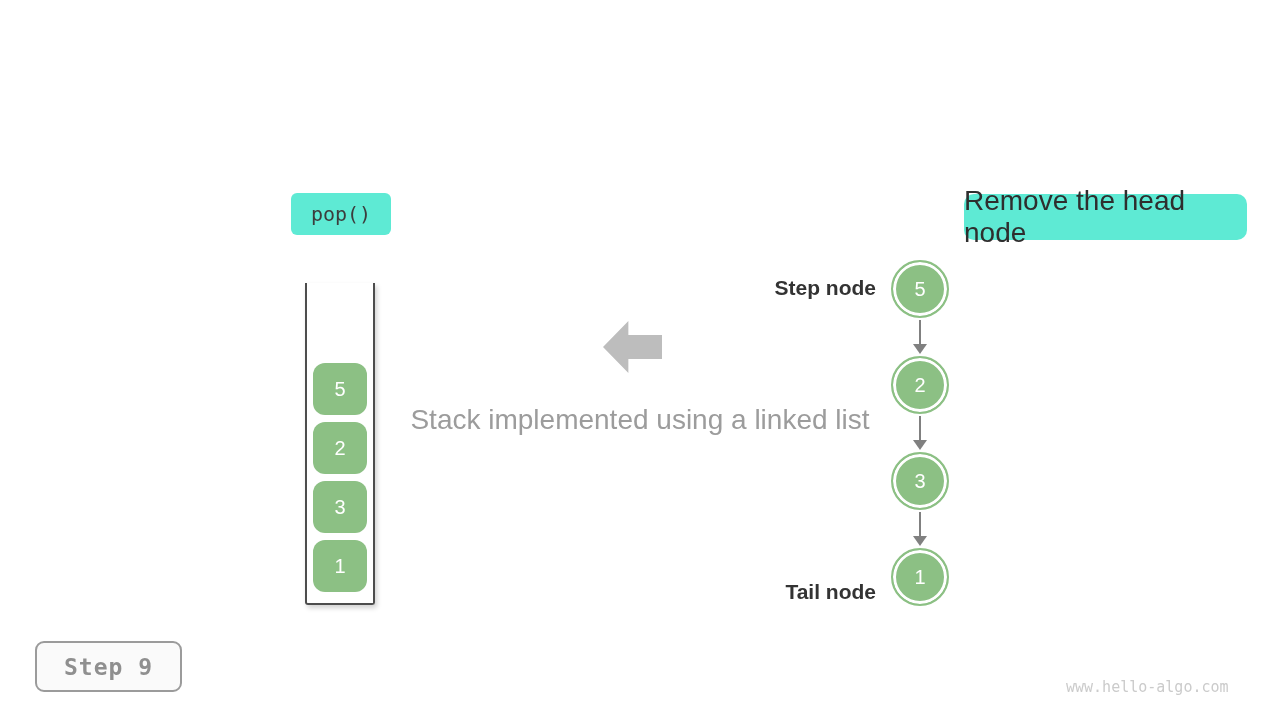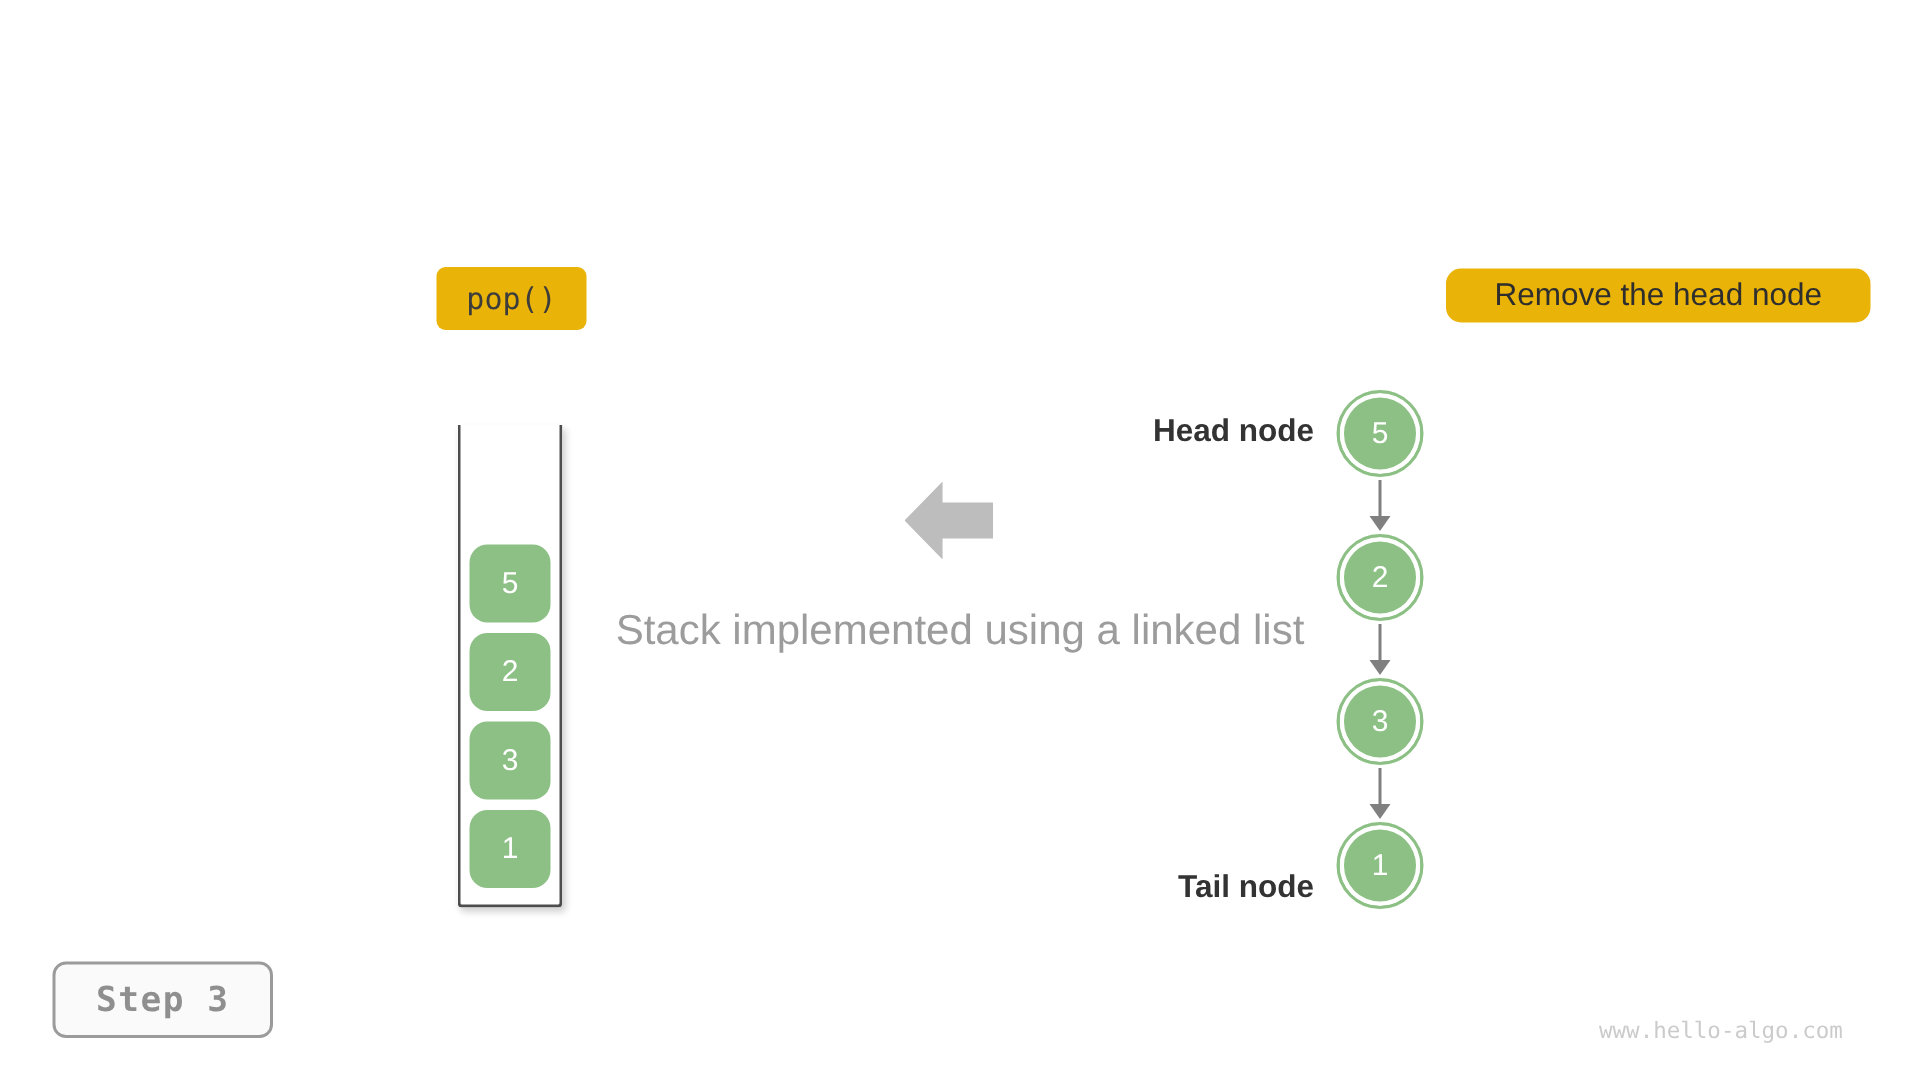--- a/index.html
+++ b/index.html
@@ -11,35 +11,36 @@
     overflow: hidden;
     font-family: "Liberation Sans", sans-serif;
   }
 
   
   .badge {
     position: absolute;
     display: flex;
     align-items: center;
     justify-content: center;
-    background: #eab308;
+    background: #5eead4;
+    margin-top: 15px;
   }
   .op-badge {
     left: 291px; top: 178px;
     width: 100px; height: 42px;
     border-radius: 6px;
     font-family: "DejaVu Sans Mono", monospace;
     font-size: 20px;
     color: #3c3c3c;
   }
   .annot-badge {
     left: 964px; top: 179px;
-    width: 283px; height: 36px;
+    width: 283px; height: 46px;
     border-radius: 10px;
-    font-size: 21px;
+    font-size: 28px;
     color: #2e2e2e;
   }
 
   
   .stack-container {
     position: absolute;
     left: 305px; top: 283px;
     width: 70px; height: 322px;
     box-sizing: border-box;
     border-left: 2px solid #4d4d4d;
@@ -176,21 +177,21 @@
     <div class="stack-item">5</div>
     <div class="stack-item">2</div>
     <div class="stack-item">3</div>
     <div class="stack-item">1</div>
   </div>
 
   <div class="block-arrow"></div>
 
   <div class="caption">Stack implemented using a linked list</div>
 
-  <div class="ll-label head-label">Head node</div>
+  <div class="ll-label head-label">Step node</div>
 
   <div class="ll-label tail-label">Tail node</div>
 
   <div class="ll-node n0">5</div>
 
   <div class="connector c0">
     <div class="connector-line"></div>
     <div class="connector-head"></div>
   </div>
 
@@ -203,17 +204,17 @@
 
   <div class="ll-node n2">3</div>
 
   <div class="connector c2">
     <div class="connector-line"></div>
     <div class="connector-head"></div>
   </div>
 
   <div class="ll-node n3">1</div>
 
-  <div class="step-badge">Step 3</div>
+  <div class="step-badge">Step 9</div>
 
   <div class="watermark">www.hello-algo.com</div>
 
 </div>
 
 </body></html>

